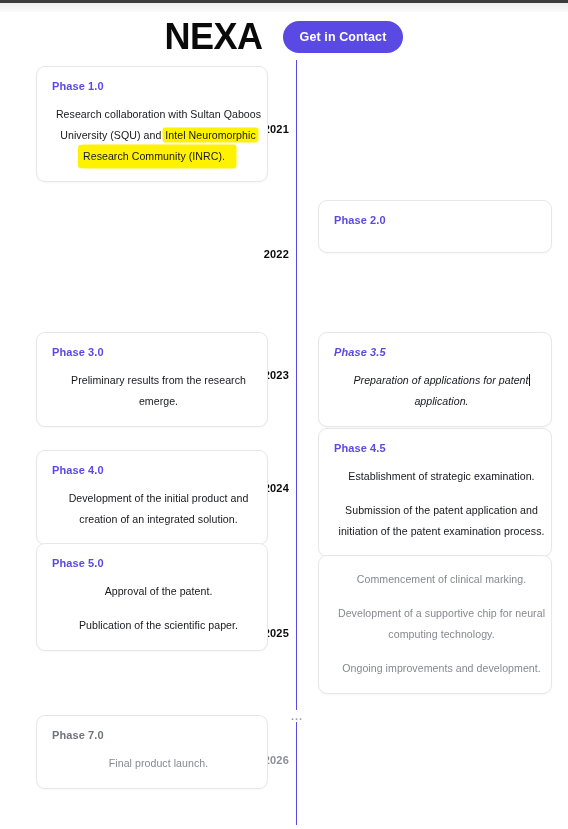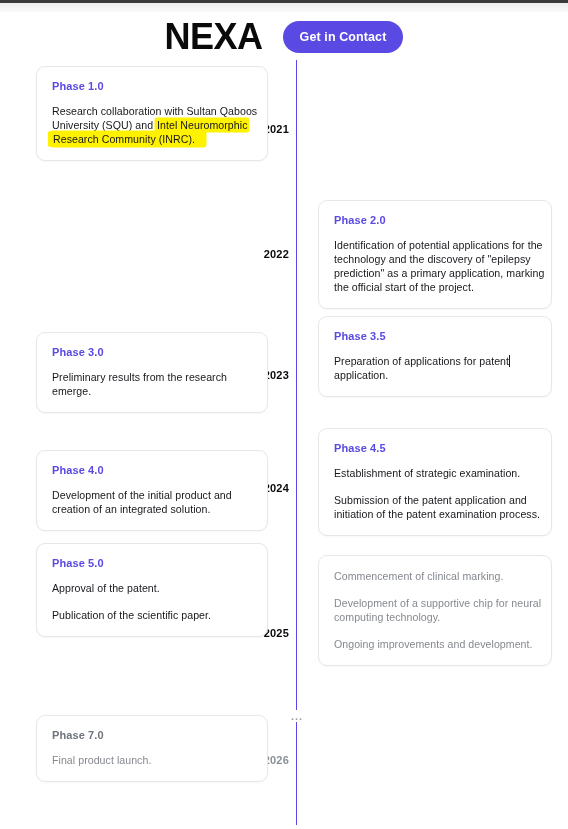--- a/index.html
+++ b/index.html
@@ -138,23 +138,24 @@
     font-size: 11px;
     font-weight: 700;
     color: #5a4ae3;
     letter-spacing: 0.1px;
   }
   .phase-card.muted .phase-title { color: #6f747d; }
 
   .phase-line {
     margin: 0 0 13px 0;
     font-size: 10.6px;
-    line-height: 14px;
+    line-height: 21px;
     color: #17181c;
     letter-spacing: 0.05px;
+    text-align: center;
   }
   .phase-line:last-child { margin-bottom: 0; }
   .phase-card.muted .phase-line { color: #85898f; }
 
   
   .hl {
     background: #fff200;
     box-shadow: 0 0 0 1.5px #fff200;
     border-radius: 1px;
     padding: 0 1px;
@@ -200,29 +201,28 @@
   <div id="axis-ellipsis" style="top:698px;">...</div>
   <div class="year-marker muted" style="top:741px;">2026</div>
 
   <div class="phase-card left" style="top:54px;">
     <p class="phase-title">Phase 1.0</p>
     <p class="phase-line"><span>Research collaboration with Sultan Qaboos University (SQU) and </span><span class="hl">Intel Neuromorphic</span><span class="hl-block">Research Community (INRC).</span></p>
   </div>
 
   <div class="phase-card right" style="top:188px;">
     <p class="phase-title">Phase 2.0</p>
-    <p class="phase-line">Identification of potential applications for the technology and the discovery of "epilepsy prediction" as a primary application, marking the official start of the project.</p>
   </div>
 
   <div class="phase-card left" style="top:320px;">
     <p class="phase-title">Phase 3.0</p>
     <p class="phase-line">Preliminary results from the research emerge.</p>
   </div>
 
-  <div class="phase-card right" style="top:304px;">
+  <div class="phase-card right" style="top:320px;font-style:italic;">
     <p class="phase-title">Phase 3.5</p>
     <p class="phase-line"><span>Preparation of applications for patent</span><span class="caret"></span><br><span>application.</span></p>
   </div>
 
   <div class="phase-card left" style="top:438px;">
     <p class="phase-title">Phase 4.0</p>
     <p class="phase-line">Development of the initial product and creation of an integrated solution.</p>
   </div>
 
   <div class="phase-card right" style="top:416px;">

